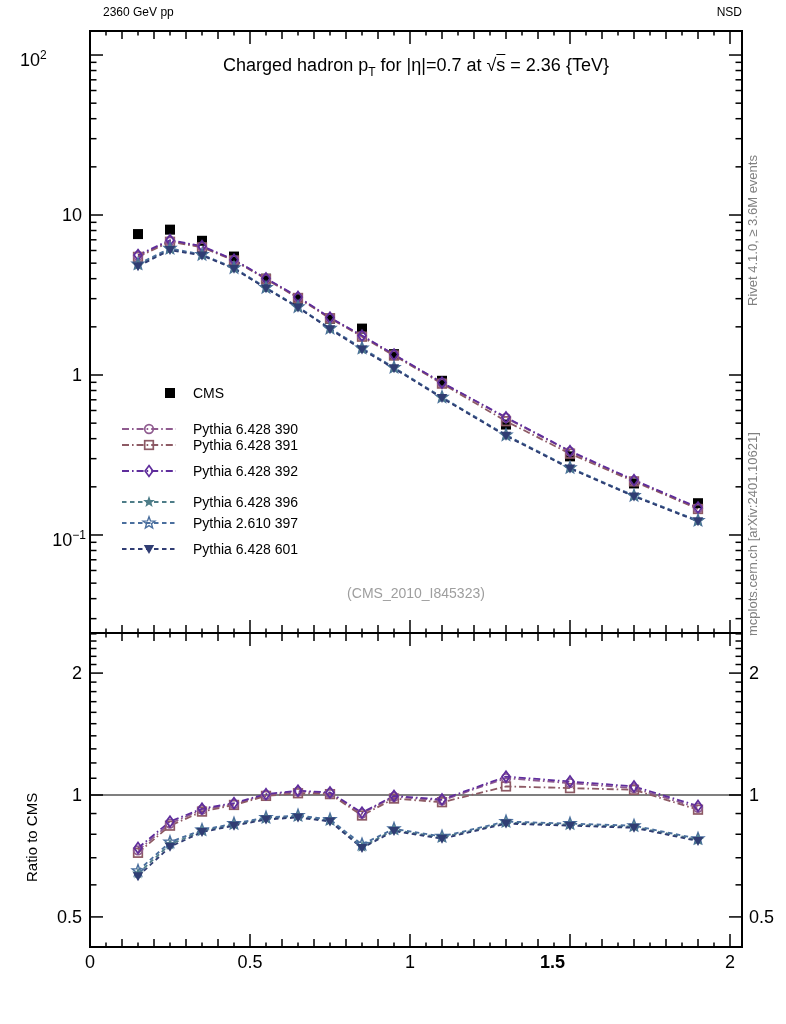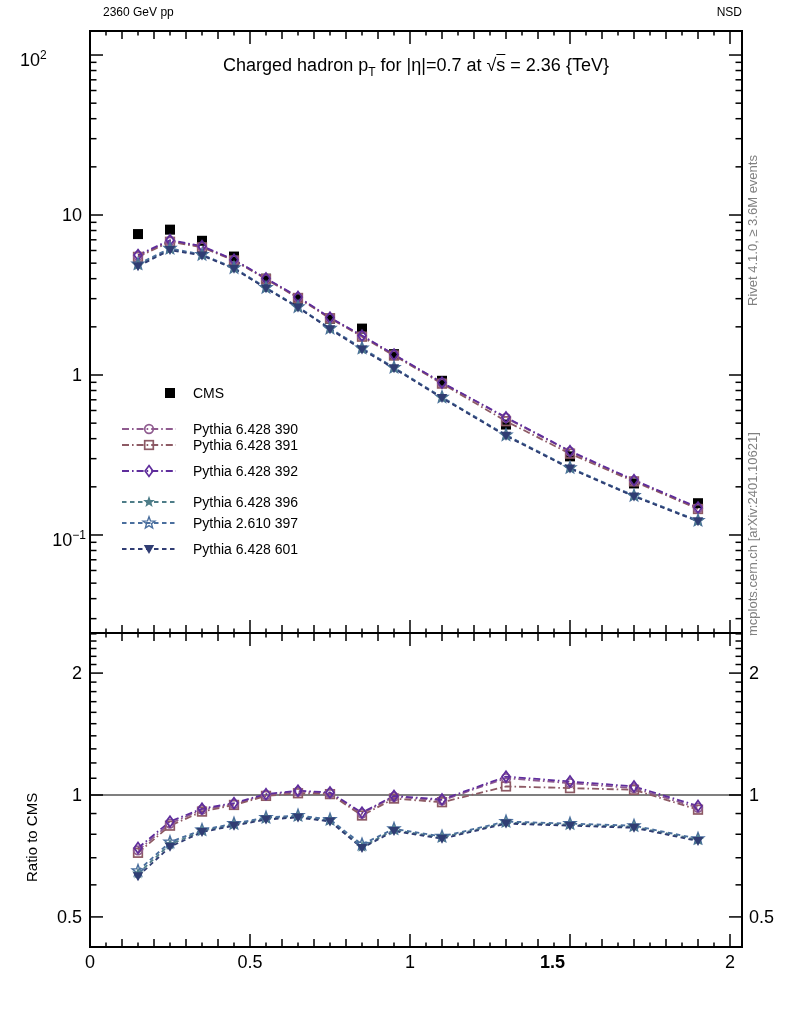--- a/index.html
+++ b/index.html
@@ -551,20 +551,21 @@
       </div>
       <div class="legend-row" style="top: 537px;">
         <svg width="62" height="20">
           <line x1="2" y1="10" x2="56" y2="10" stroke="#303d73" stroke-width="1.8" stroke-dasharray="4.5 3.5"></line>
           <path d="M23.8,6L34.2,6L29,15Z" fill="#303d73"></path>
         </svg>
         <span class="legend-label">Pythia 6.428 601</span>
       </div>
     </div>
 
+  <div id="watermark" class="abs">(CMS_2010_I845323)</div>
 
   <div id="note-rivet" class="abs vtext">Rivet 4.1.0, ≥ 3.6M events</div>
   <div id="note-mcplots" class="abs vtext">mcplots.cern.ch [arXiv:2401.10621]</div>
 
   <div id="ratio-axis-label" class="abs vtext">Ratio to CMS</div>
 
   <div id="overlay">
       <div class="ticklabel tl-right" style="position: absolute; left: 20px; width: 62px; top: 44.0211px; text-align: left;"><span>10</span><sup>2</sup></div>
       <div class="ticklabel tl-right" style="position: absolute; left: 20px; width: 62px; top: 204.01px; text-align: right;"><span>10</span></div>
       <div class="ticklabel tl-right" style="position: absolute; left: 20px; width: 62px; top: 364px; text-align: right;"><span>1</span></div>

